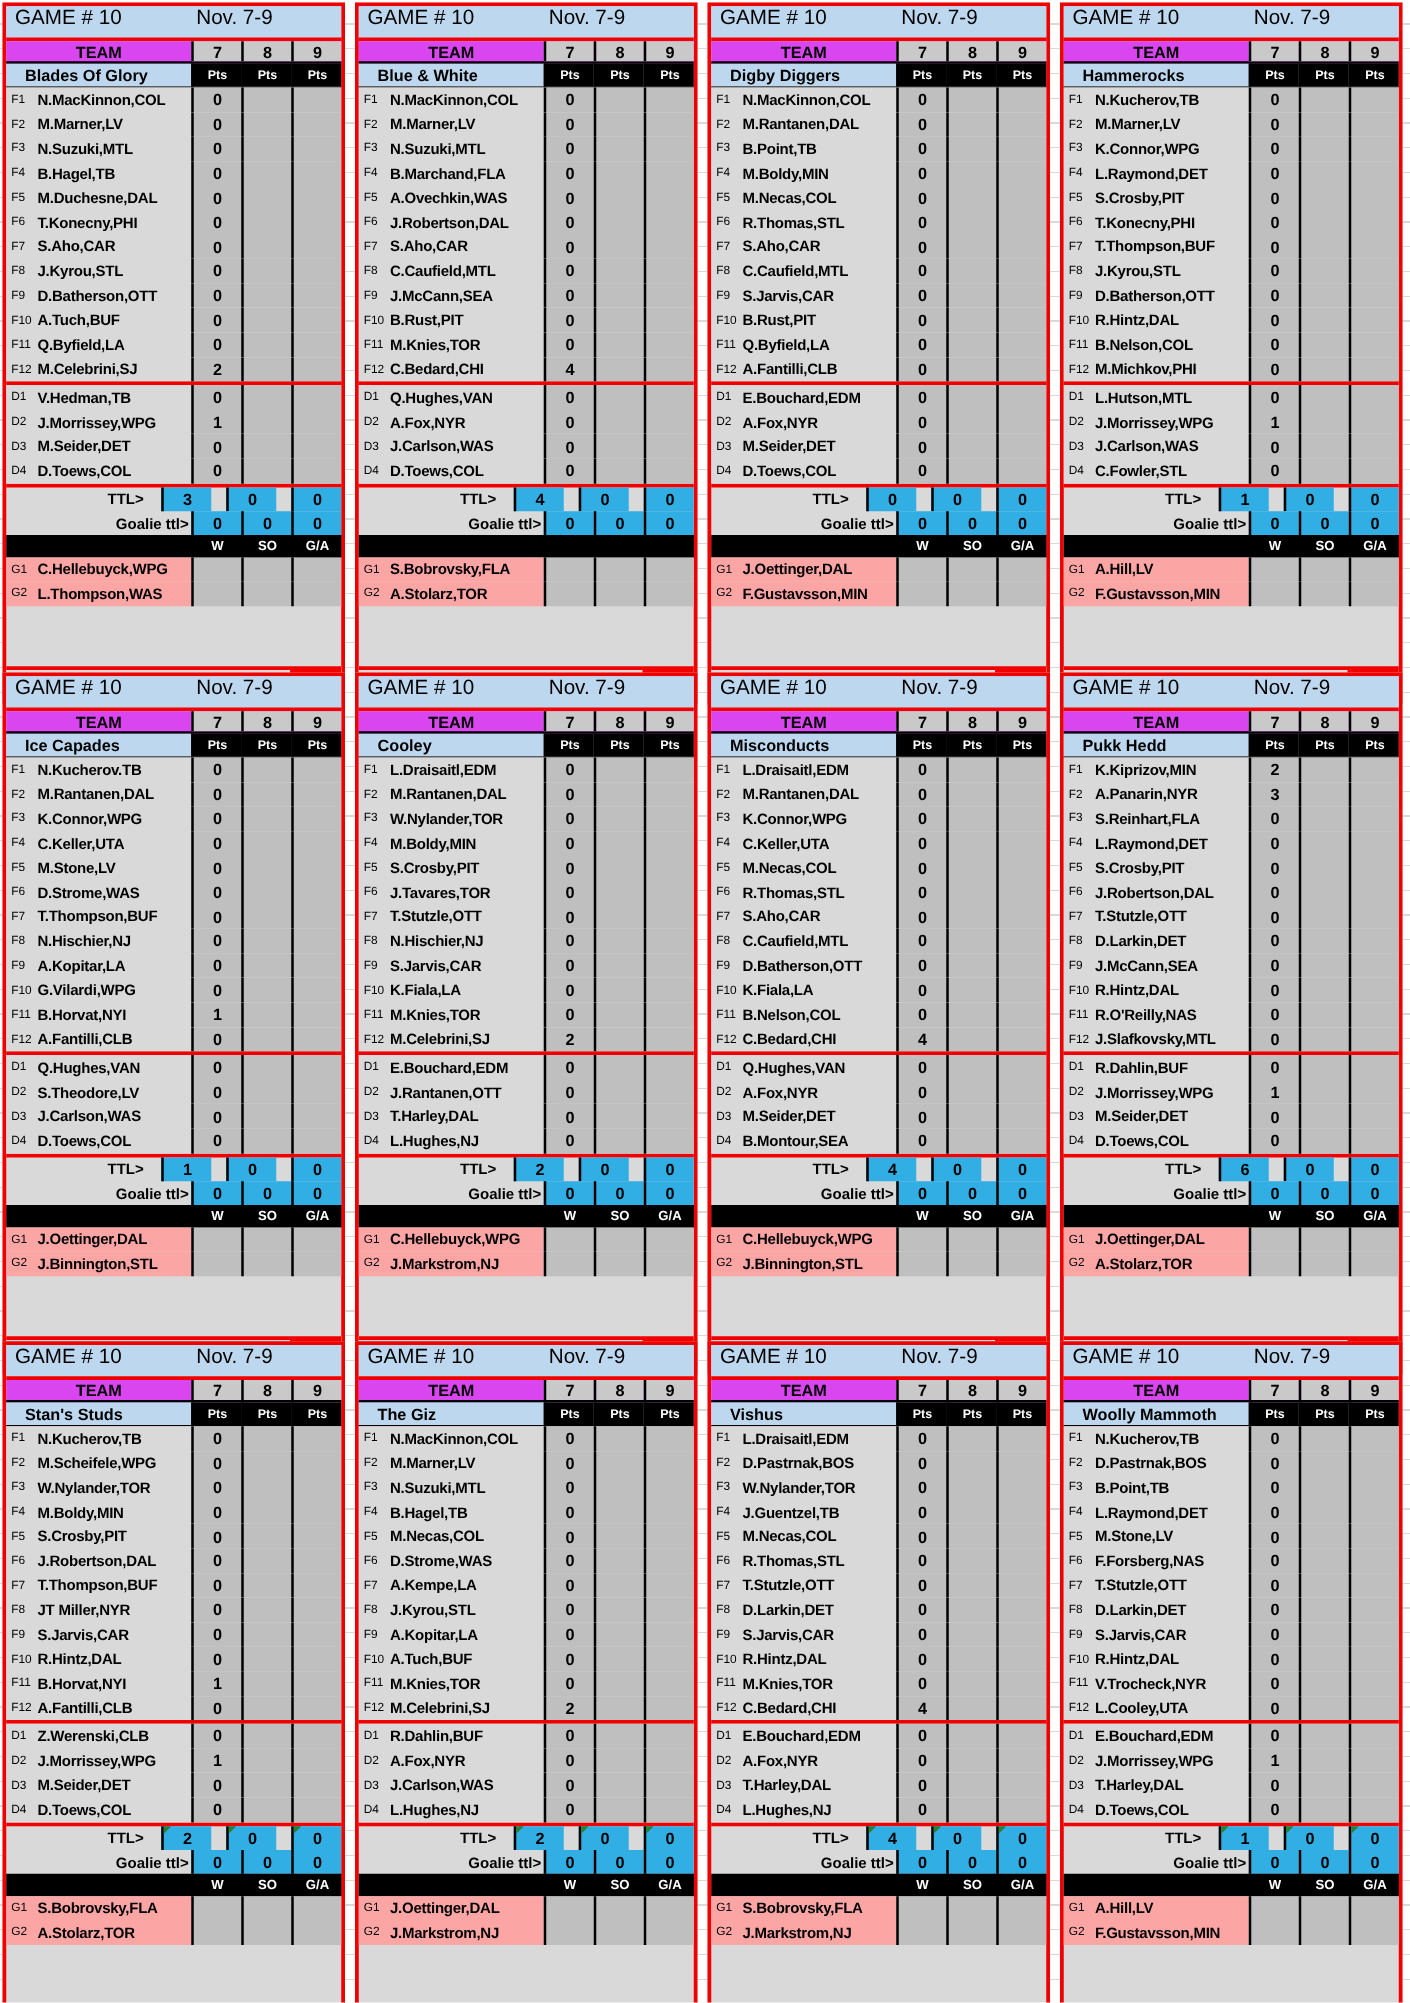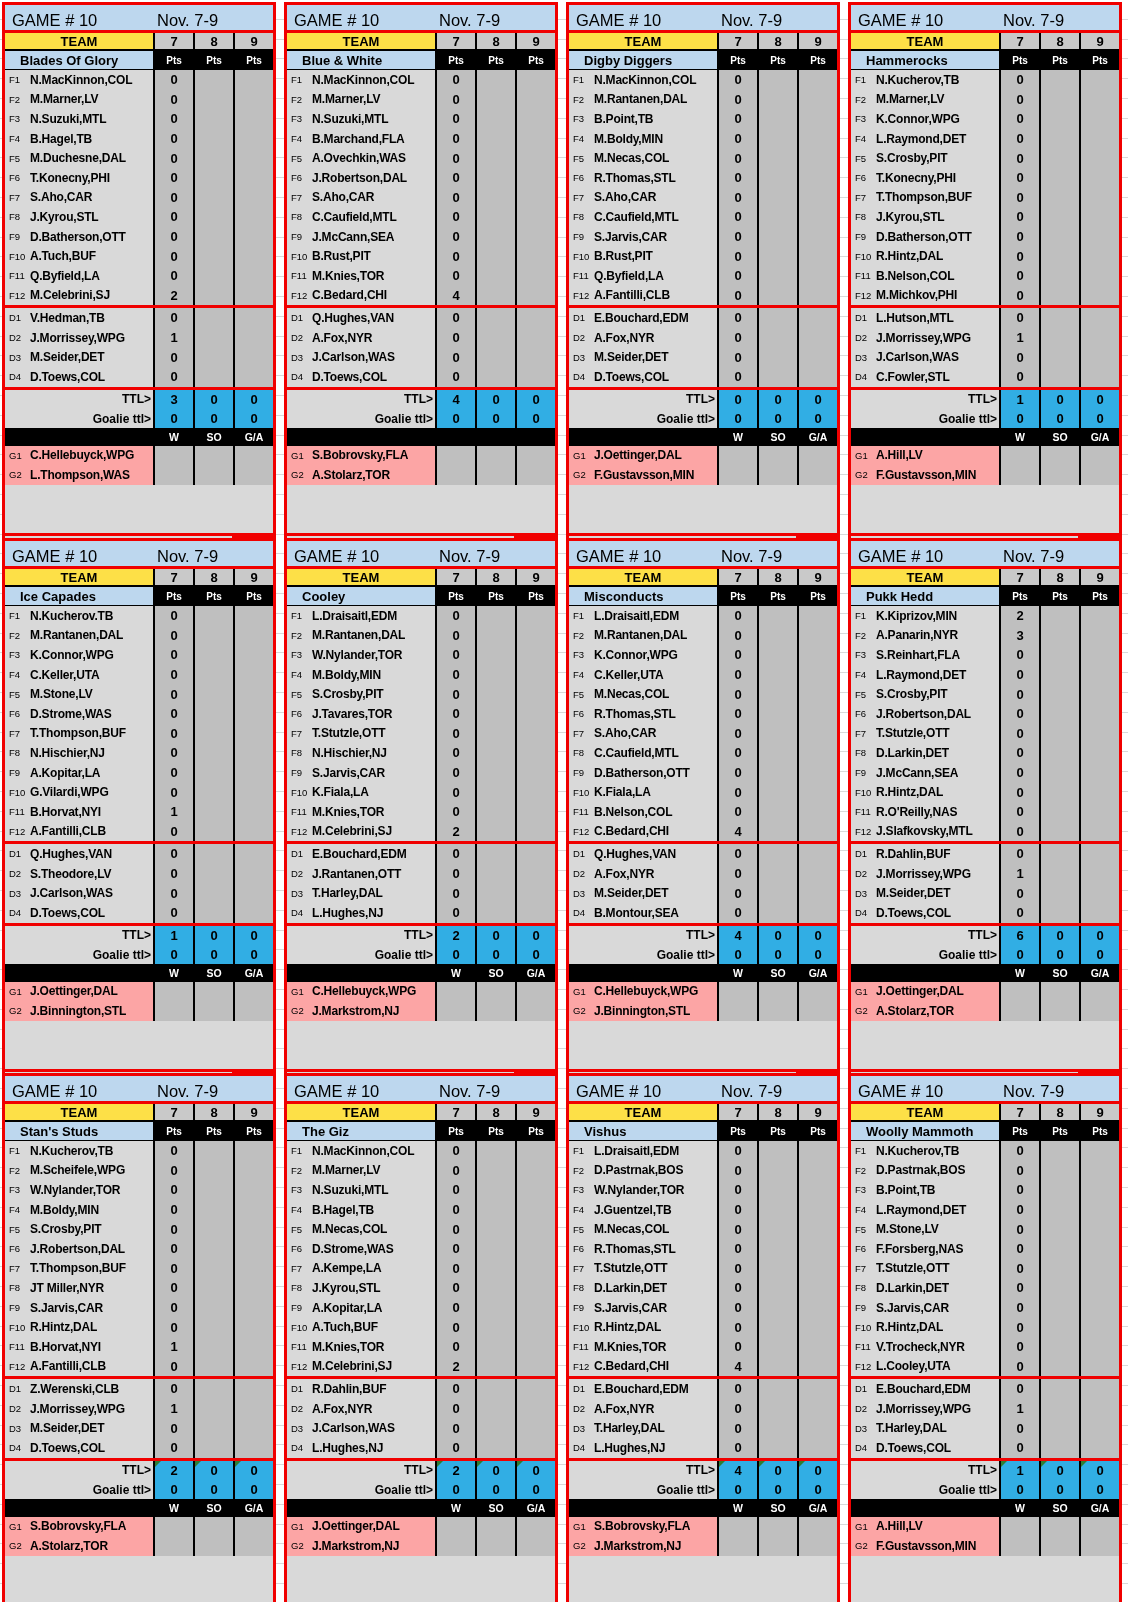--- a/index.html
+++ b/index.html
@@ -7,48 +7,48 @@
     width:1128px;height:1602px;position:relative;
     font-family:"Liberation Sans",sans-serif;color:#000;
     background-color:#ffffff;
     background-image:repeating-linear-gradient(to bottom,transparent 0,transparent 18.8px,#d9d9d9 18.8px,#d9d9d9 19.8px);
   }
   .card{
     position:absolute;width:274px;box-sizing:border-box;
     border:3px solid #f00000;background:#d9d9d9;
   }
   .hdr{
-    height:25px;background:#bdd7ee;display:flex;align-items:flex-end;
+    height:25px;background:#bdd7ee;display:flex;align-items:flex-start;
     font-size:16.5px;box-sizing:border-box;padding-left:7px;white-space:nowrap;
   }
   .hdr .game{flex:0 0 145px;}
   .sec{border-top:3px solid #f00000;}
   .r{display:flex;align-items:stretch;box-sizing:border-box;}
   .nc{flex:1;display:flex;align-items:center;position:relative;white-space:nowrap;overflow:visible;}
   .vc{
     width:40px;flex:0 0 40px;border-left:2px solid #000;box-sizing:border-box;
     display:flex;align-items:center;justify-content:center;
     font-weight:bold;font-size:13px;position:relative;
   }
   
-  .team-r{height:18px;border-bottom:2px solid #000;background:#fde047;}
+  .team-r{height:18px;border-bottom:2px solid #000;background:#d946ef;}
   .team-r .nc{justify-content:center;font-weight:bold;font-size:13px;}
   .team-r .vc{background:#c9c9c9;}
   
   .pts-r{height:19px;border-bottom:1px solid #000;}
   .pts-r .nc{background:#bdd7ee;font-weight:bold;font-size:13px;padding-left:15px;}
   .pts-r .vc{background:#000;color:#fff;font-size:10px;}
   
   .prow{height:19.6px;}
   .prow .nc{background:#d9d9d9;}
   .prow .vc{background:#bfbfbf;}
   .pos{flex:0 0 25px;font-size:9.5px;padding-left:4px;box-sizing:border-box;}
   .pname{font-weight:bold;font-size:12px;letter-spacing:-0.2px;}
   
-  .ttl-r{height:19.5px;}
+  .ttl-r{height:19.5px;gap:12px;}
   .gt-r{height:19px;}
   .ttl-r .nc,.gt-r .nc{justify-content:flex-end;font-weight:bold;font-size:12px;padding-right:2px;}
   .vc.cy{background:#31aee4;}
   .vc.mark::before{
     content:"";position:absolute;top:0;left:0;width:0;height:0;
     border-style:solid;border-width:6px 6px 0 0;
     border-color:#2e7d32 transparent transparent transparent;
   }
   
   .blk-r{height:17.5px;background:#000;}

